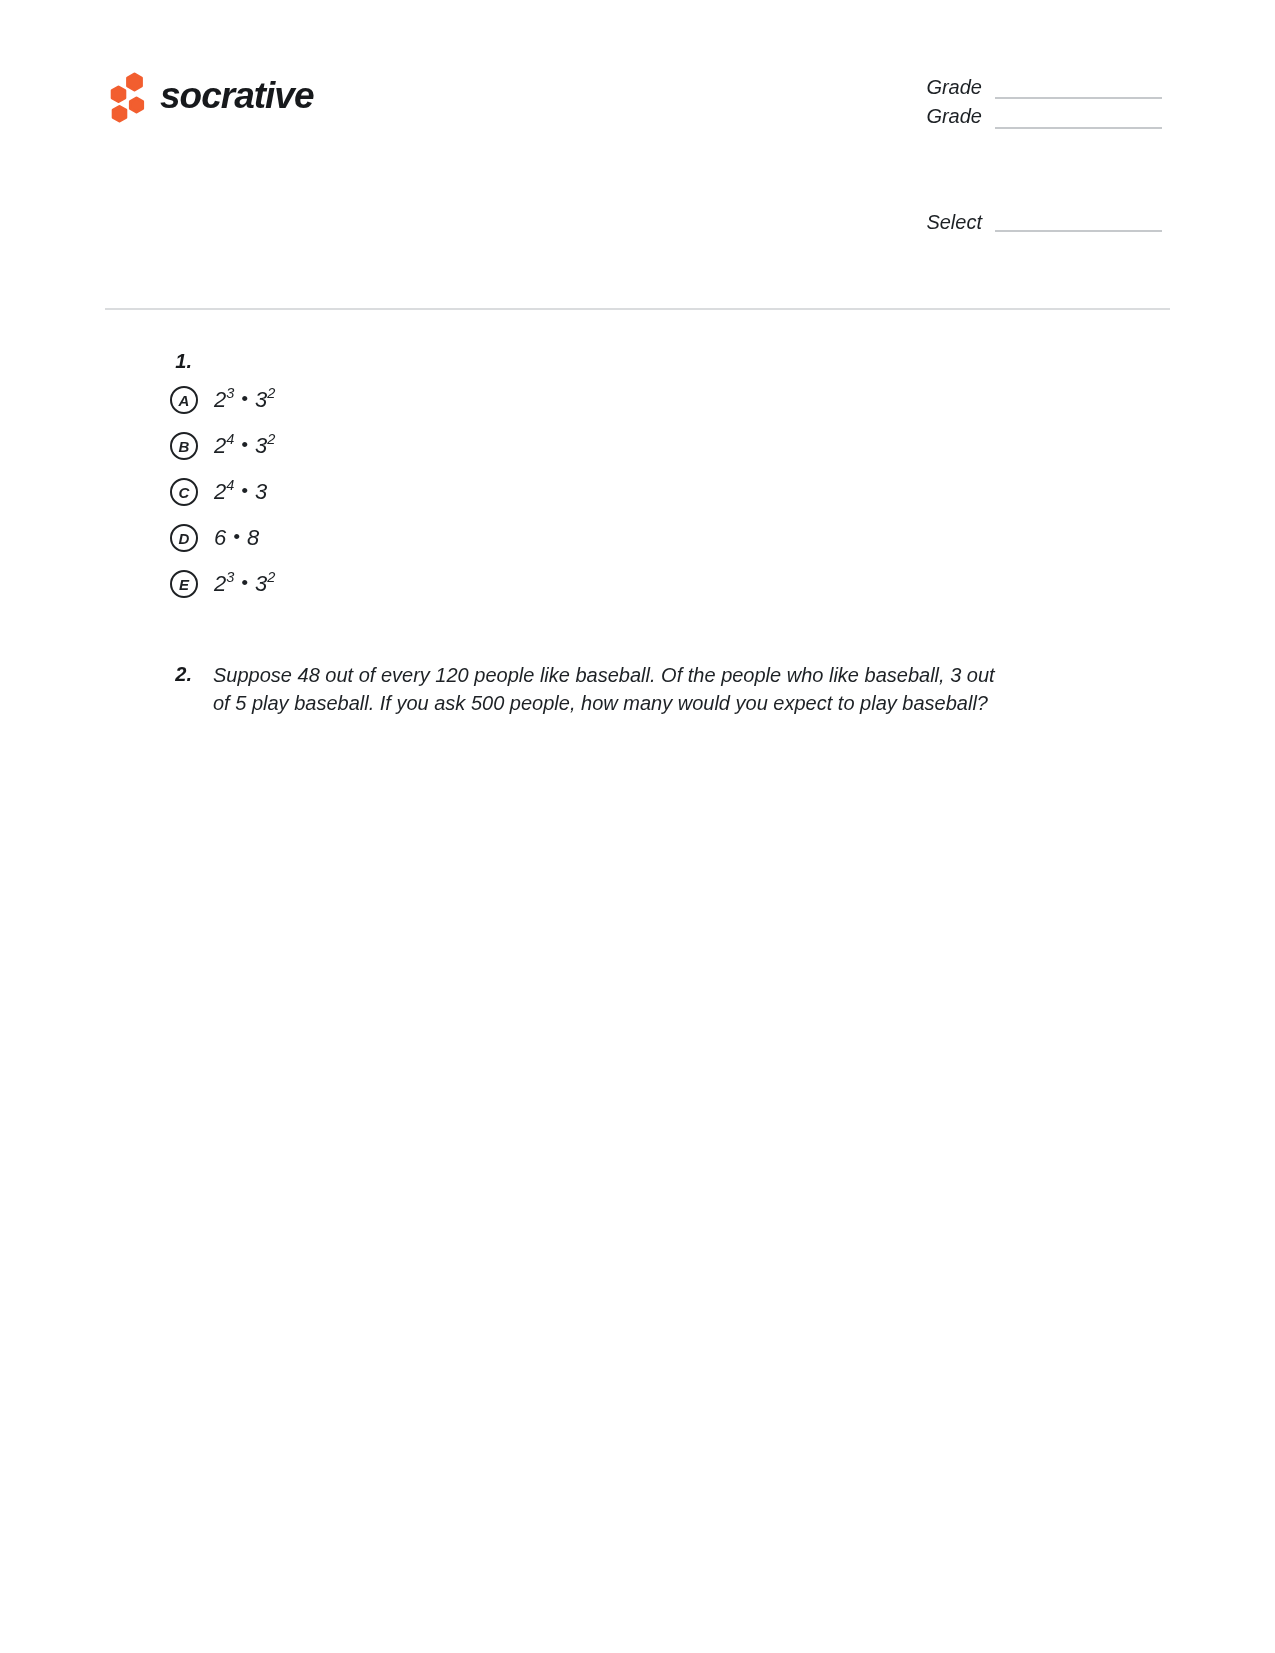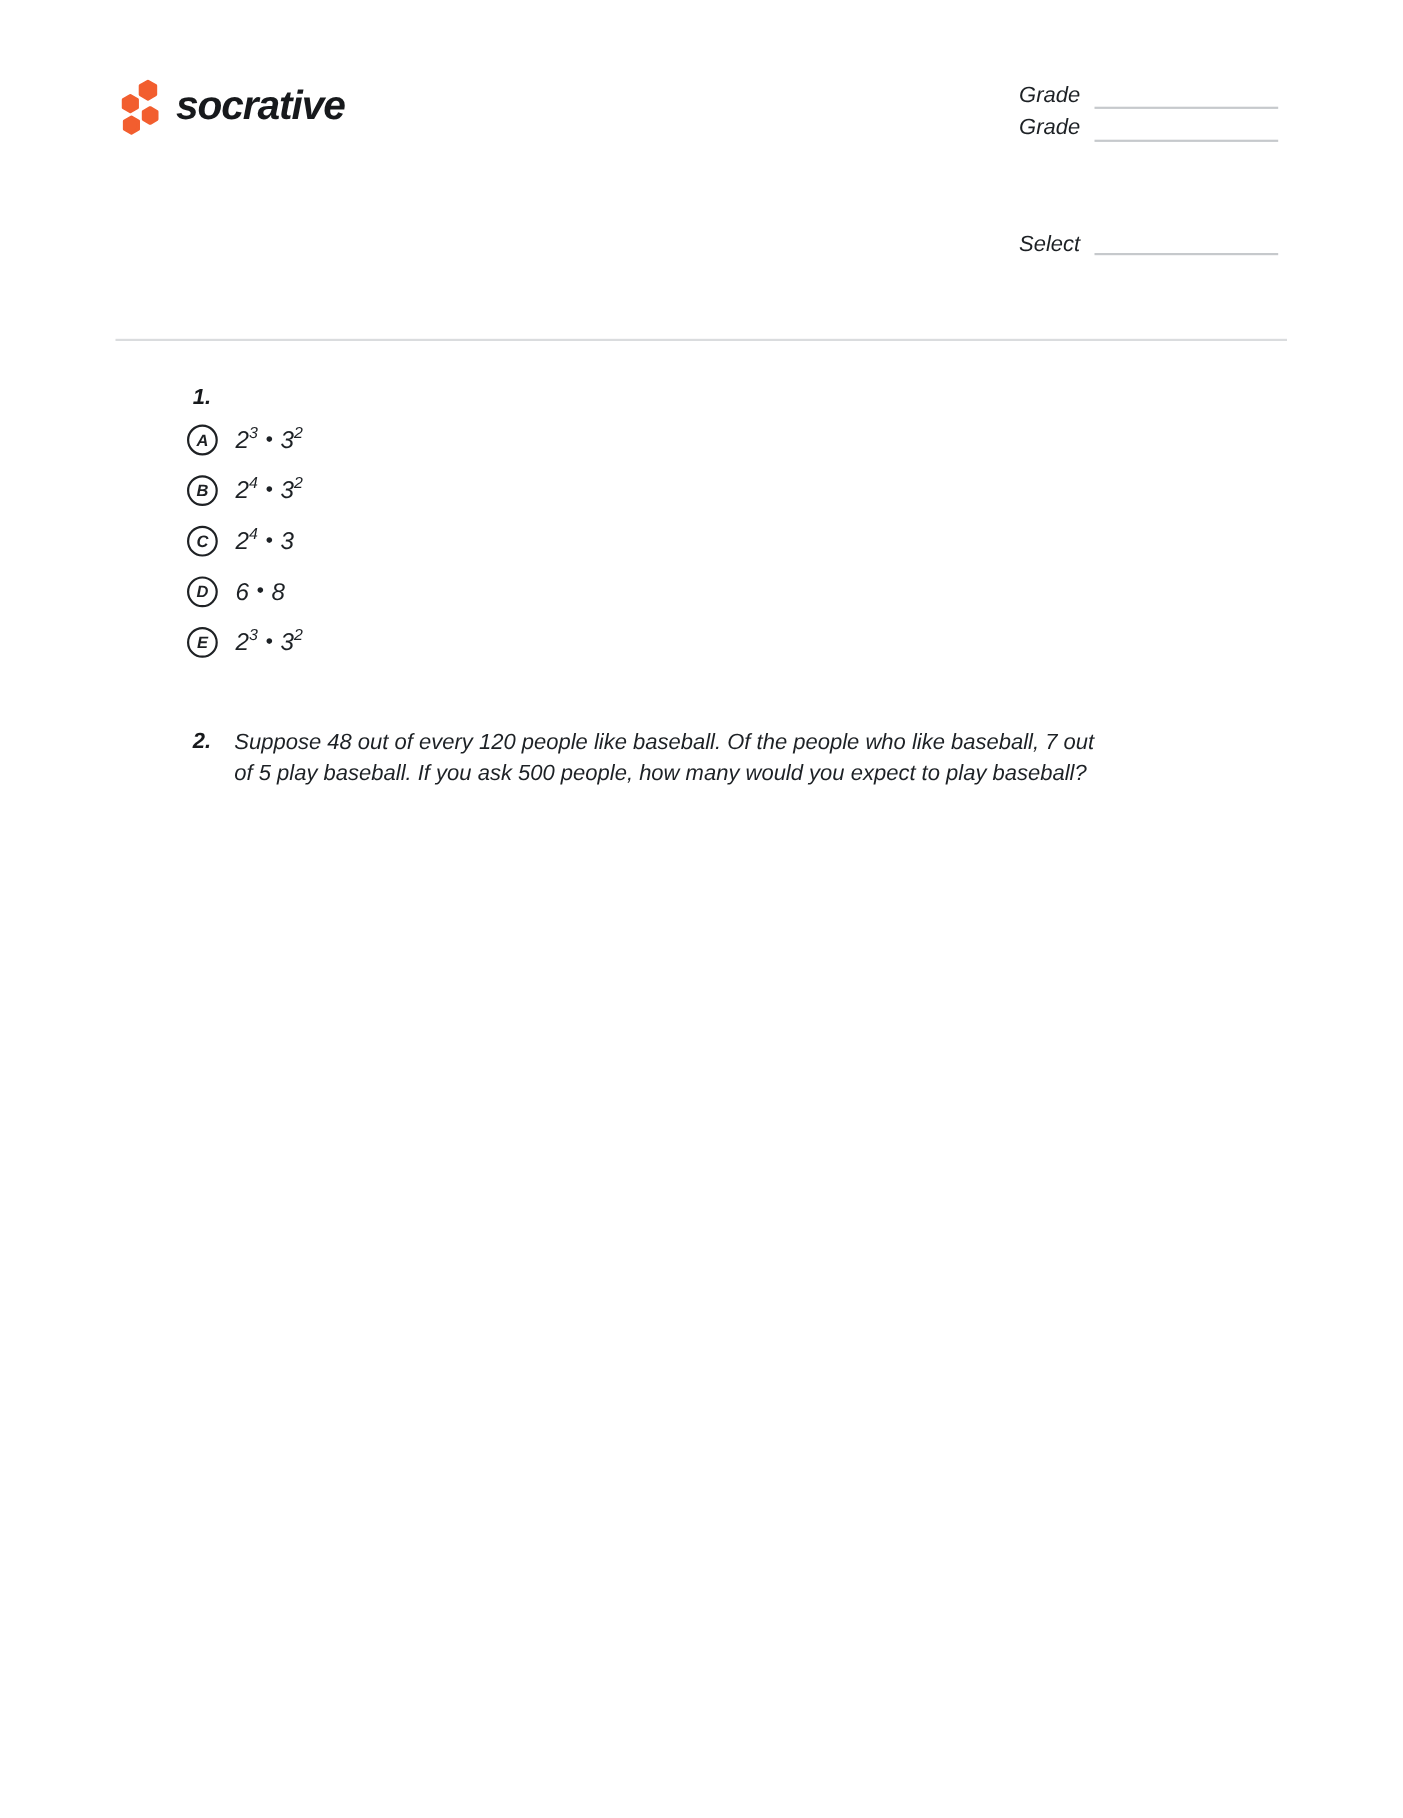--- a/index.html
+++ b/index.html
@@ -187,15 +187,15 @@
         <span class="letter-badge">D</span>
         <span class="option-math"><span>6</span><span class="sep">•</span><span>8</span></span>
       </div>
       <div class="option-row">
         <span class="letter-badge">E</span>
         <span class="option-math"><span>2</span><span class="exp">3</span><span class="sep">•</span><span>3</span><span class="exp">2</span></span>
       </div>
     </div>
 
   <span class="q-number qnum-2">2.</span>
-  <span class="q-text qtext-2">Suppose 48 out of every 120 people like baseball. Of the people who like baseball, 7 out of 5 play baseball. If you ask 500 people, how many would you expect to play baseball?</span>
+  <span class="q-text qtext-2">Suppose 48 out of every 120 people like baseball. Of the people who like baseball, 3 out of 5 play baseball. If you ask 500 people, how many would you expect to play baseball?</span>
 
 </div>
 
 </body></html>

